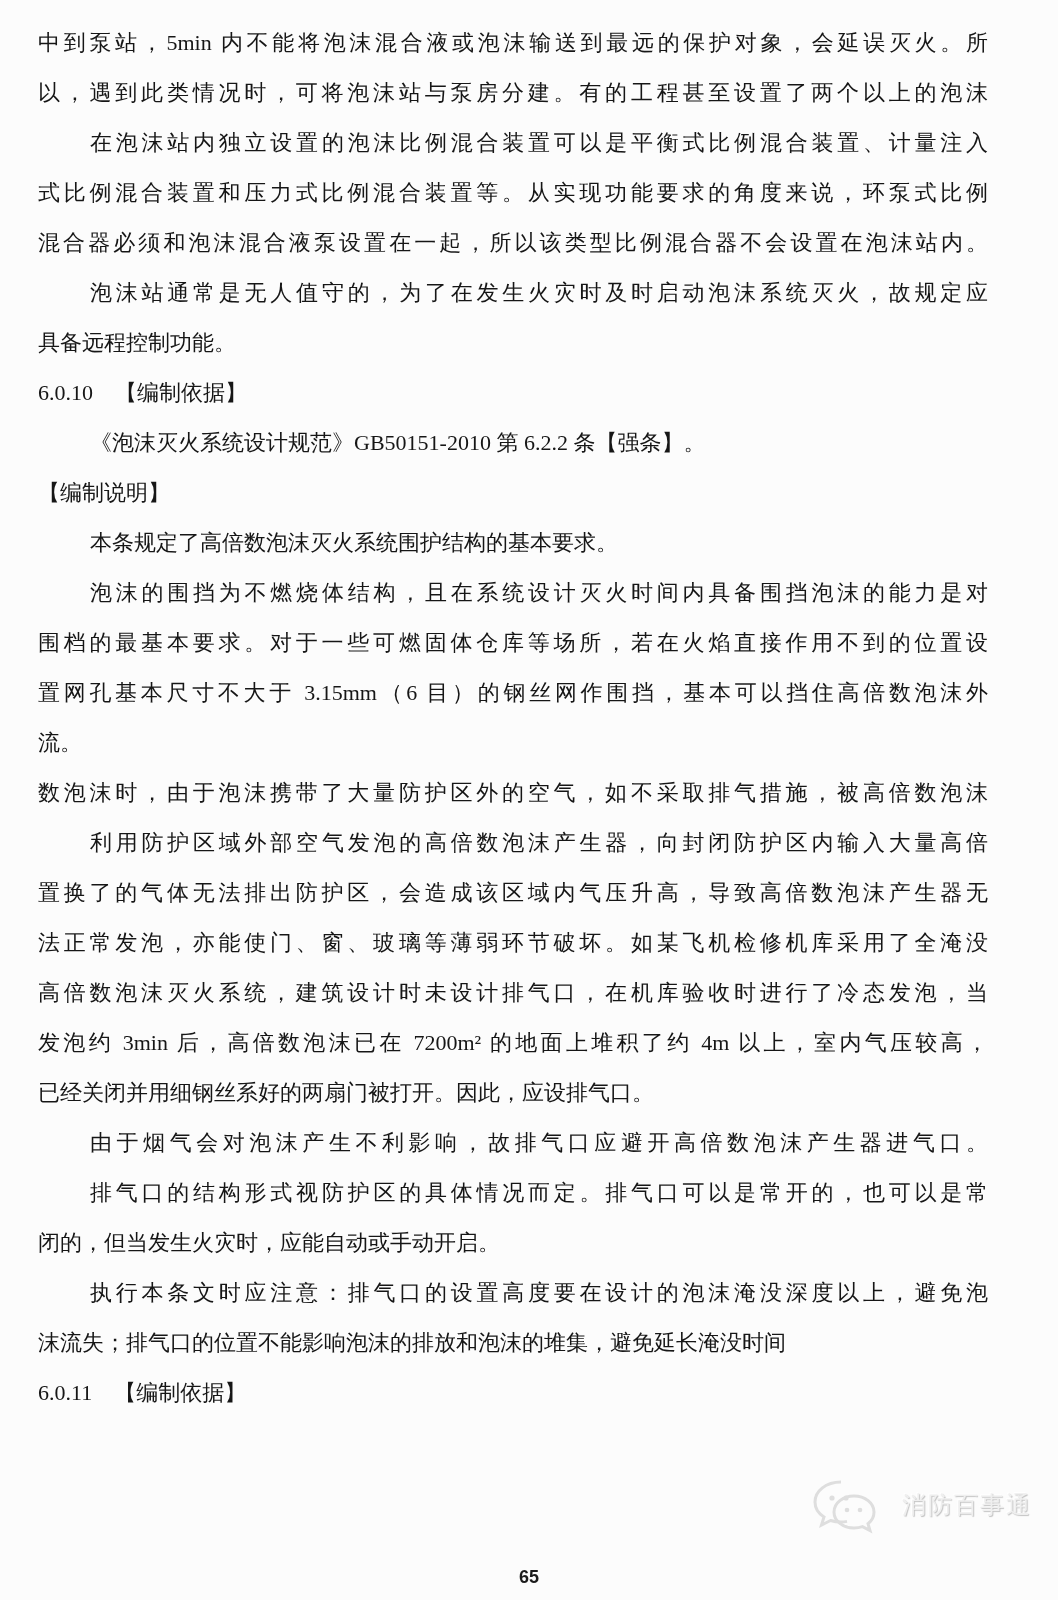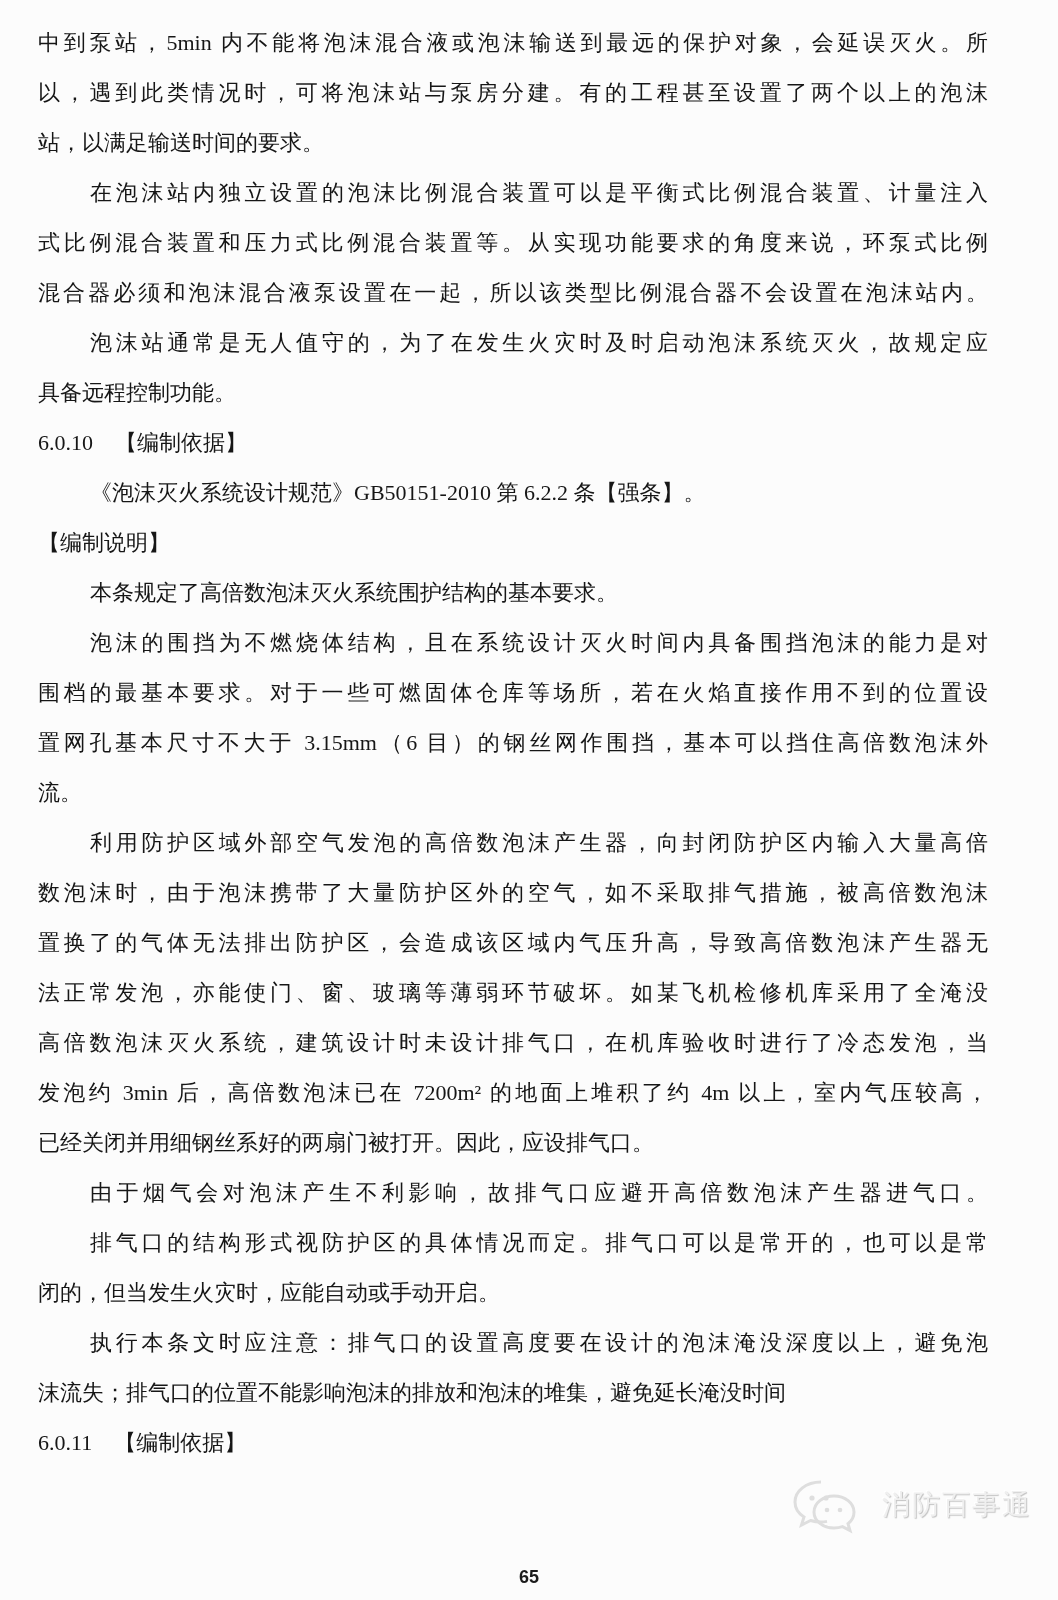--- a/index.html
+++ b/index.html
@@ -47,52 +47,51 @@
   .watermark {
     position: absolute;
     right: 26px;
     bottom: 66px;
     display: flex;
     align-items: center;
     gap: 8px;
     user-select: none;
   }
   .watermark-label {
-    font-size: 28px;
+    font-size: 24px;
     letter-spacing: 2px;
     color: #efefef;
     text-shadow: 1px 1px 1px #c2c2c2, -1px -1px 0 #ffffff;
     font-family: "Liberation Serif", "DejaVu Serif", serif;
   }
   .watermark-icon svg { display: block; }
 </style>
 </head>
 <body>
 
 <div class="page">
 
   <div class="doc">
       <div class="line justify">中到泵站，5min 内不能将泡沫混合液或泡沫输送到最远的保护对象，会延误灭火。所</div>
       <div class="line justify">以，遇到此类情况时，可将泡沫站与泵房分建。有的工程甚至设置了两个以上的泡沫</div>
-      <div class="line">站，以满足输送时间的要求。</div>
       <div class="line indent justify">在泡沫站内独立设置的泡沫比例混合装置可以是平衡式比例混合装置、计量注入</div>
       <div class="line justify">式比例混合装置和压力式比例混合装置等。从实现功能要求的角度来说，环泵式比例</div>
       <div class="line justify">混合器必须和泡沫混合液泵设置在一起，所以该类型比例混合器不会设置在泡沫站内。</div>
       <div class="line indent justify">泡沫站通常是无人值守的，为了在发生火灾时及时启动泡沫系统灭火，故规定应</div>
       <div class="line">具备远程控制功能。</div>
       <div class="line heading">6.0.10　【编制依据】</div>
       <div class="line indent">《泡沫灭火系统设计规范》GB50151-2010 第 6.2.2 条【强条】。</div>
       <div class="line heading">【编制说明】</div>
       <div class="line indent">本条规定了高倍数泡沫灭火系统围护结构的基本要求。</div>
       <div class="line indent justify">泡沫的围挡为不燃烧体结构，且在系统设计灭火时间内具备围挡泡沫的能力是对</div>
       <div class="line justify">围档的最基本要求。对于一些可燃固体仓库等场所，若在火焰直接作用不到的位置设</div>
       <div class="line justify">置网孔基本尺寸不大于 3.15mm（6 目）的钢丝网作围挡，基本可以挡住高倍数泡沫外</div>
       <div class="line">流。</div>
+      <div class="line justify">数泡沫时，由于泡沫携带了大量防护区外的空气，如不采取排气措施，被高倍数泡沫</div>
       <div class="line indent justify">利用防护区域外部空气发泡的高倍数泡沫产生器，向封闭防护区内输入大量高倍</div>
-      <div class="line justify">数泡沫时，由于泡沫携带了大量防护区外的空气，如不采取排气措施，被高倍数泡沫</div>
       <div class="line justify">置换了的气体无法排出防护区，会造成该区域内气压升高，导致高倍数泡沫产生器无</div>
       <div class="line justify">法正常发泡，亦能使门、窗、玻璃等薄弱环节破坏。如某飞机检修机库采用了全淹没</div>
       <div class="line justify">高倍数泡沫灭火系统，建筑设计时未设计排气口，在机库验收时进行了冷态发泡，当</div>
       <div class="line justify">发泡约 3min 后，高倍数泡沫已在 7200m² 的地面上堆积了约 4m 以上，室内气压较高，</div>
       <div class="line">已经关闭并用细钢丝系好的两扇门被打开。因此，应设排气口。</div>
       <div class="line indent justify">由于烟气会对泡沫产生不利影响，故排气口应避开高倍数泡沫产生器进气口。</div>
       <div class="line indent justify">排气口的结构形式视防护区的具体情况而定。排气口可以是常开的，也可以是常</div>
       <div class="line">闭的，但当发生火灾时，应能自动或手动开启。</div>
       <div class="line indent justify">执行本条文时应注意：排气口的设置高度要在设计的泡沫淹没深度以上，避免泡</div>
       <div class="line">沫流失；排气口的位置不能影响泡沫的排放和泡沫的堆集，避免延长淹没时间</div>

